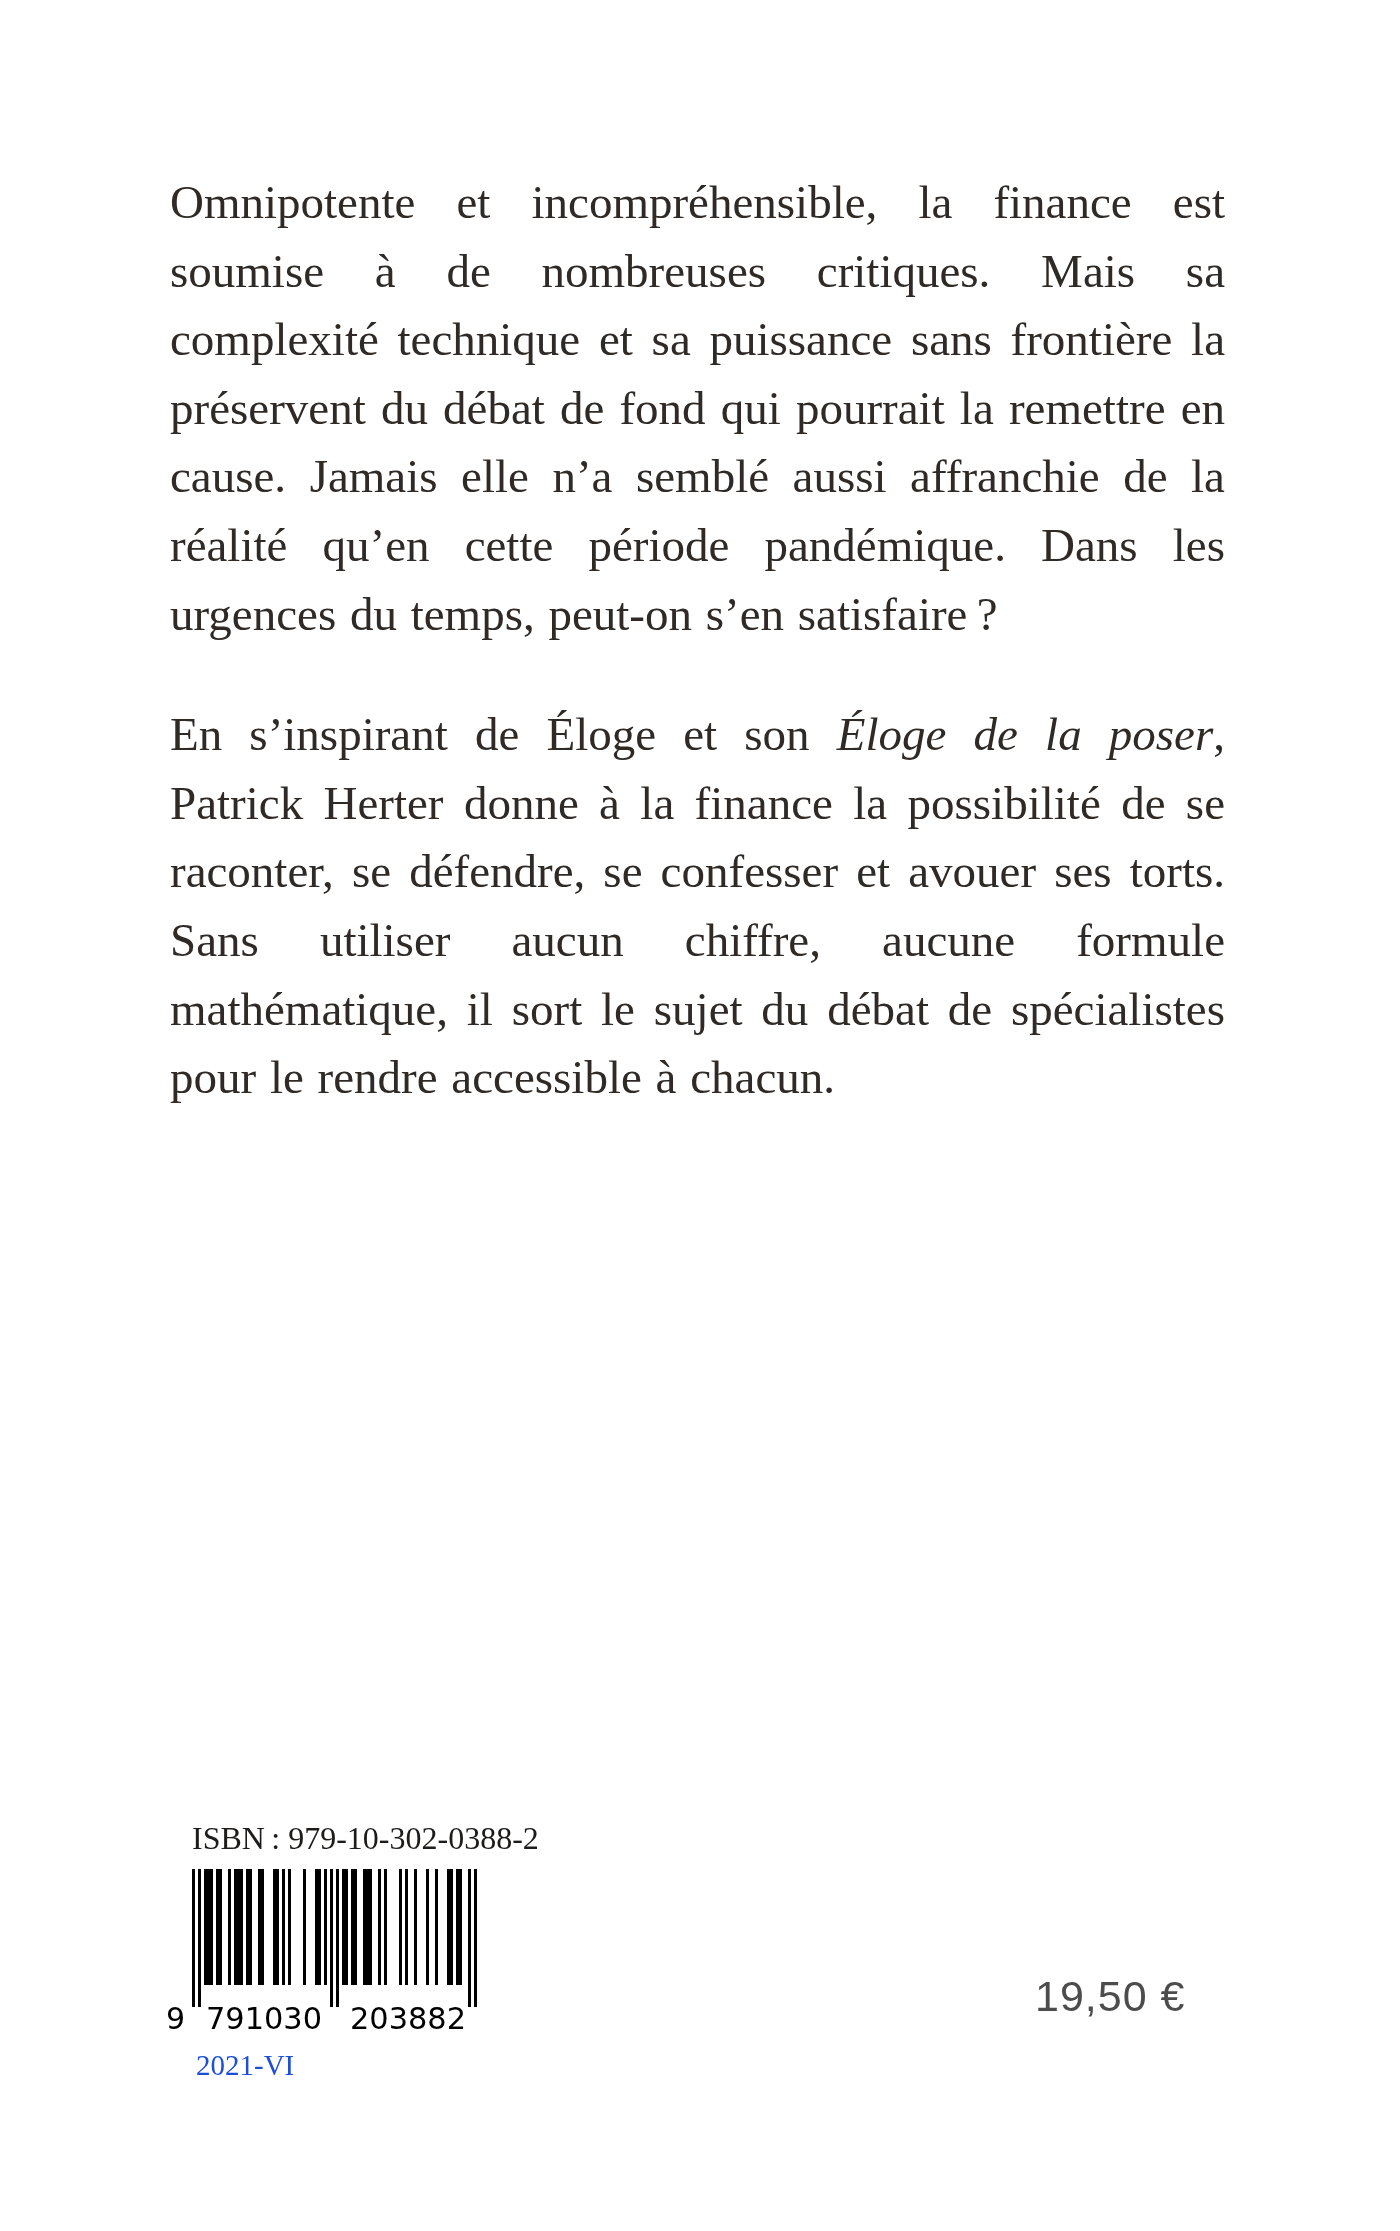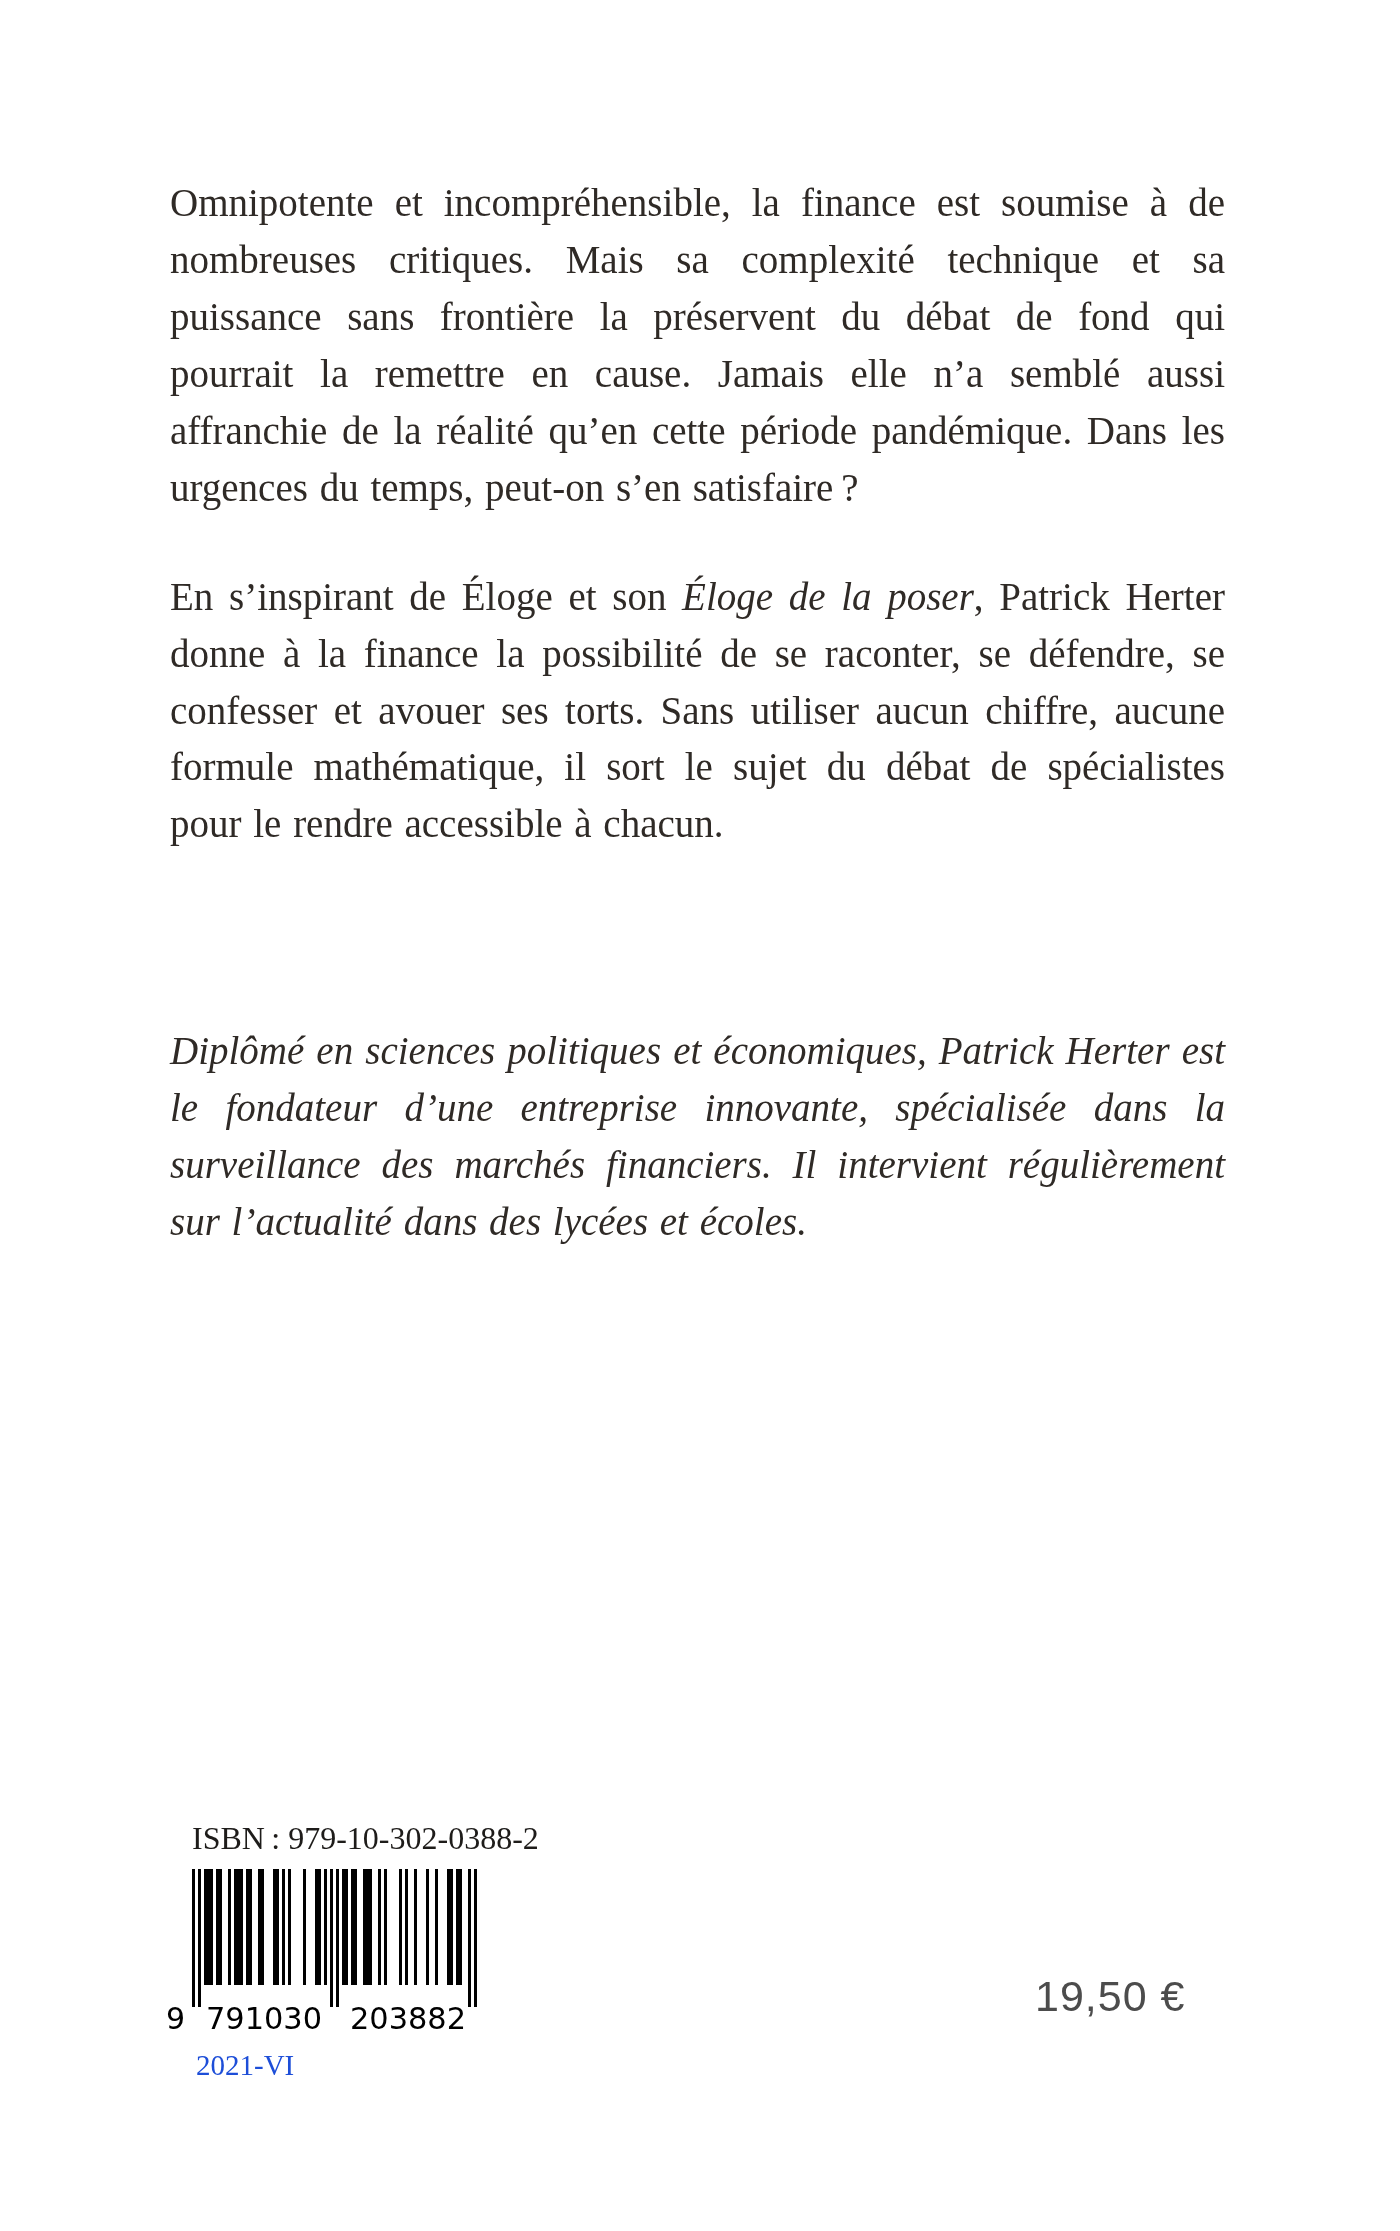--- a/index.html
+++ b/index.html
@@ -19,23 +19,23 @@
     width: 1055px;
   }
   h1.book-title {
     font-size: 66px;
     font-weight: 400;
     color: #c62430;
     margin: 0 0 96px 0;
     letter-spacing: 0.5px;
   }
   p.body-par {
-    font-size: 39px;
+    font-size: 47px;
     line-height: 1.46;
-    margin: 7px 0 52px 0;
+    margin: 0 0 52px 0;
     text-align: justify;
     word-spacing: 2px;
   }
   p.body-par em { font-style: italic; }
   p.bio-par {
     font-style: italic;
     margin-top: 170px;
     margin-bottom: 0;
   }
   .bottom-block {
@@ -79,21 +79,20 @@
 </head>
 <body>
 
 <div class="content">
 
   <p class="body-par">Omnipotente et incompréhensible, la finance est soumise à de nombreuses critiques. Mais sa complexité technique et sa puissance sans frontière la préservent du débat de fond qui pourrait la remettre en cause. Jamais elle n’a semblé aussi affranchie de la réalité qu’en cette période pandémique. Dans les urgences du temps, peut-on s’en satisfaire ?</p>
 
   <p class="body-par"><span>En s’inspirant de Éloge et son </span><em>Éloge de la poser</em><span>, Patrick Herter donne à la finance la possibilité de se raconter, se défendre, se confesser et avouer ses torts. Sans utiliser aucun chiffre, aucune formule mathématique, il sort le sujet du débat de spécialistes pour le rendre accessible à chacun.</span></p>
 
 
-  <p class="body-par bio-par">Diplômé en sciences politiques et économiques, Patrick Herter est le fondateur d’une entreprise innovante, spécialisée dans la surveillance des marchés financiers. Il intervient régulièrement sur l’actualité dans des lycées et écoles.</p>
 </div>
 
 <div class="bottom-block">
   <div class="isbn-line">ISBN : 979-10-302-0388-2</div>
 
   <div class="barcode-wrap">
     <svg width="320" height="168" viewBox="0 0 320 168" xmlns="http://www.w3.org/2000/svg">
       <g>
           <rect x="30" y="0" width="3" height="138" fill="#000000"></rect>
           <rect x="36" y="0" width="3" height="138" fill="#000000"></rect>

